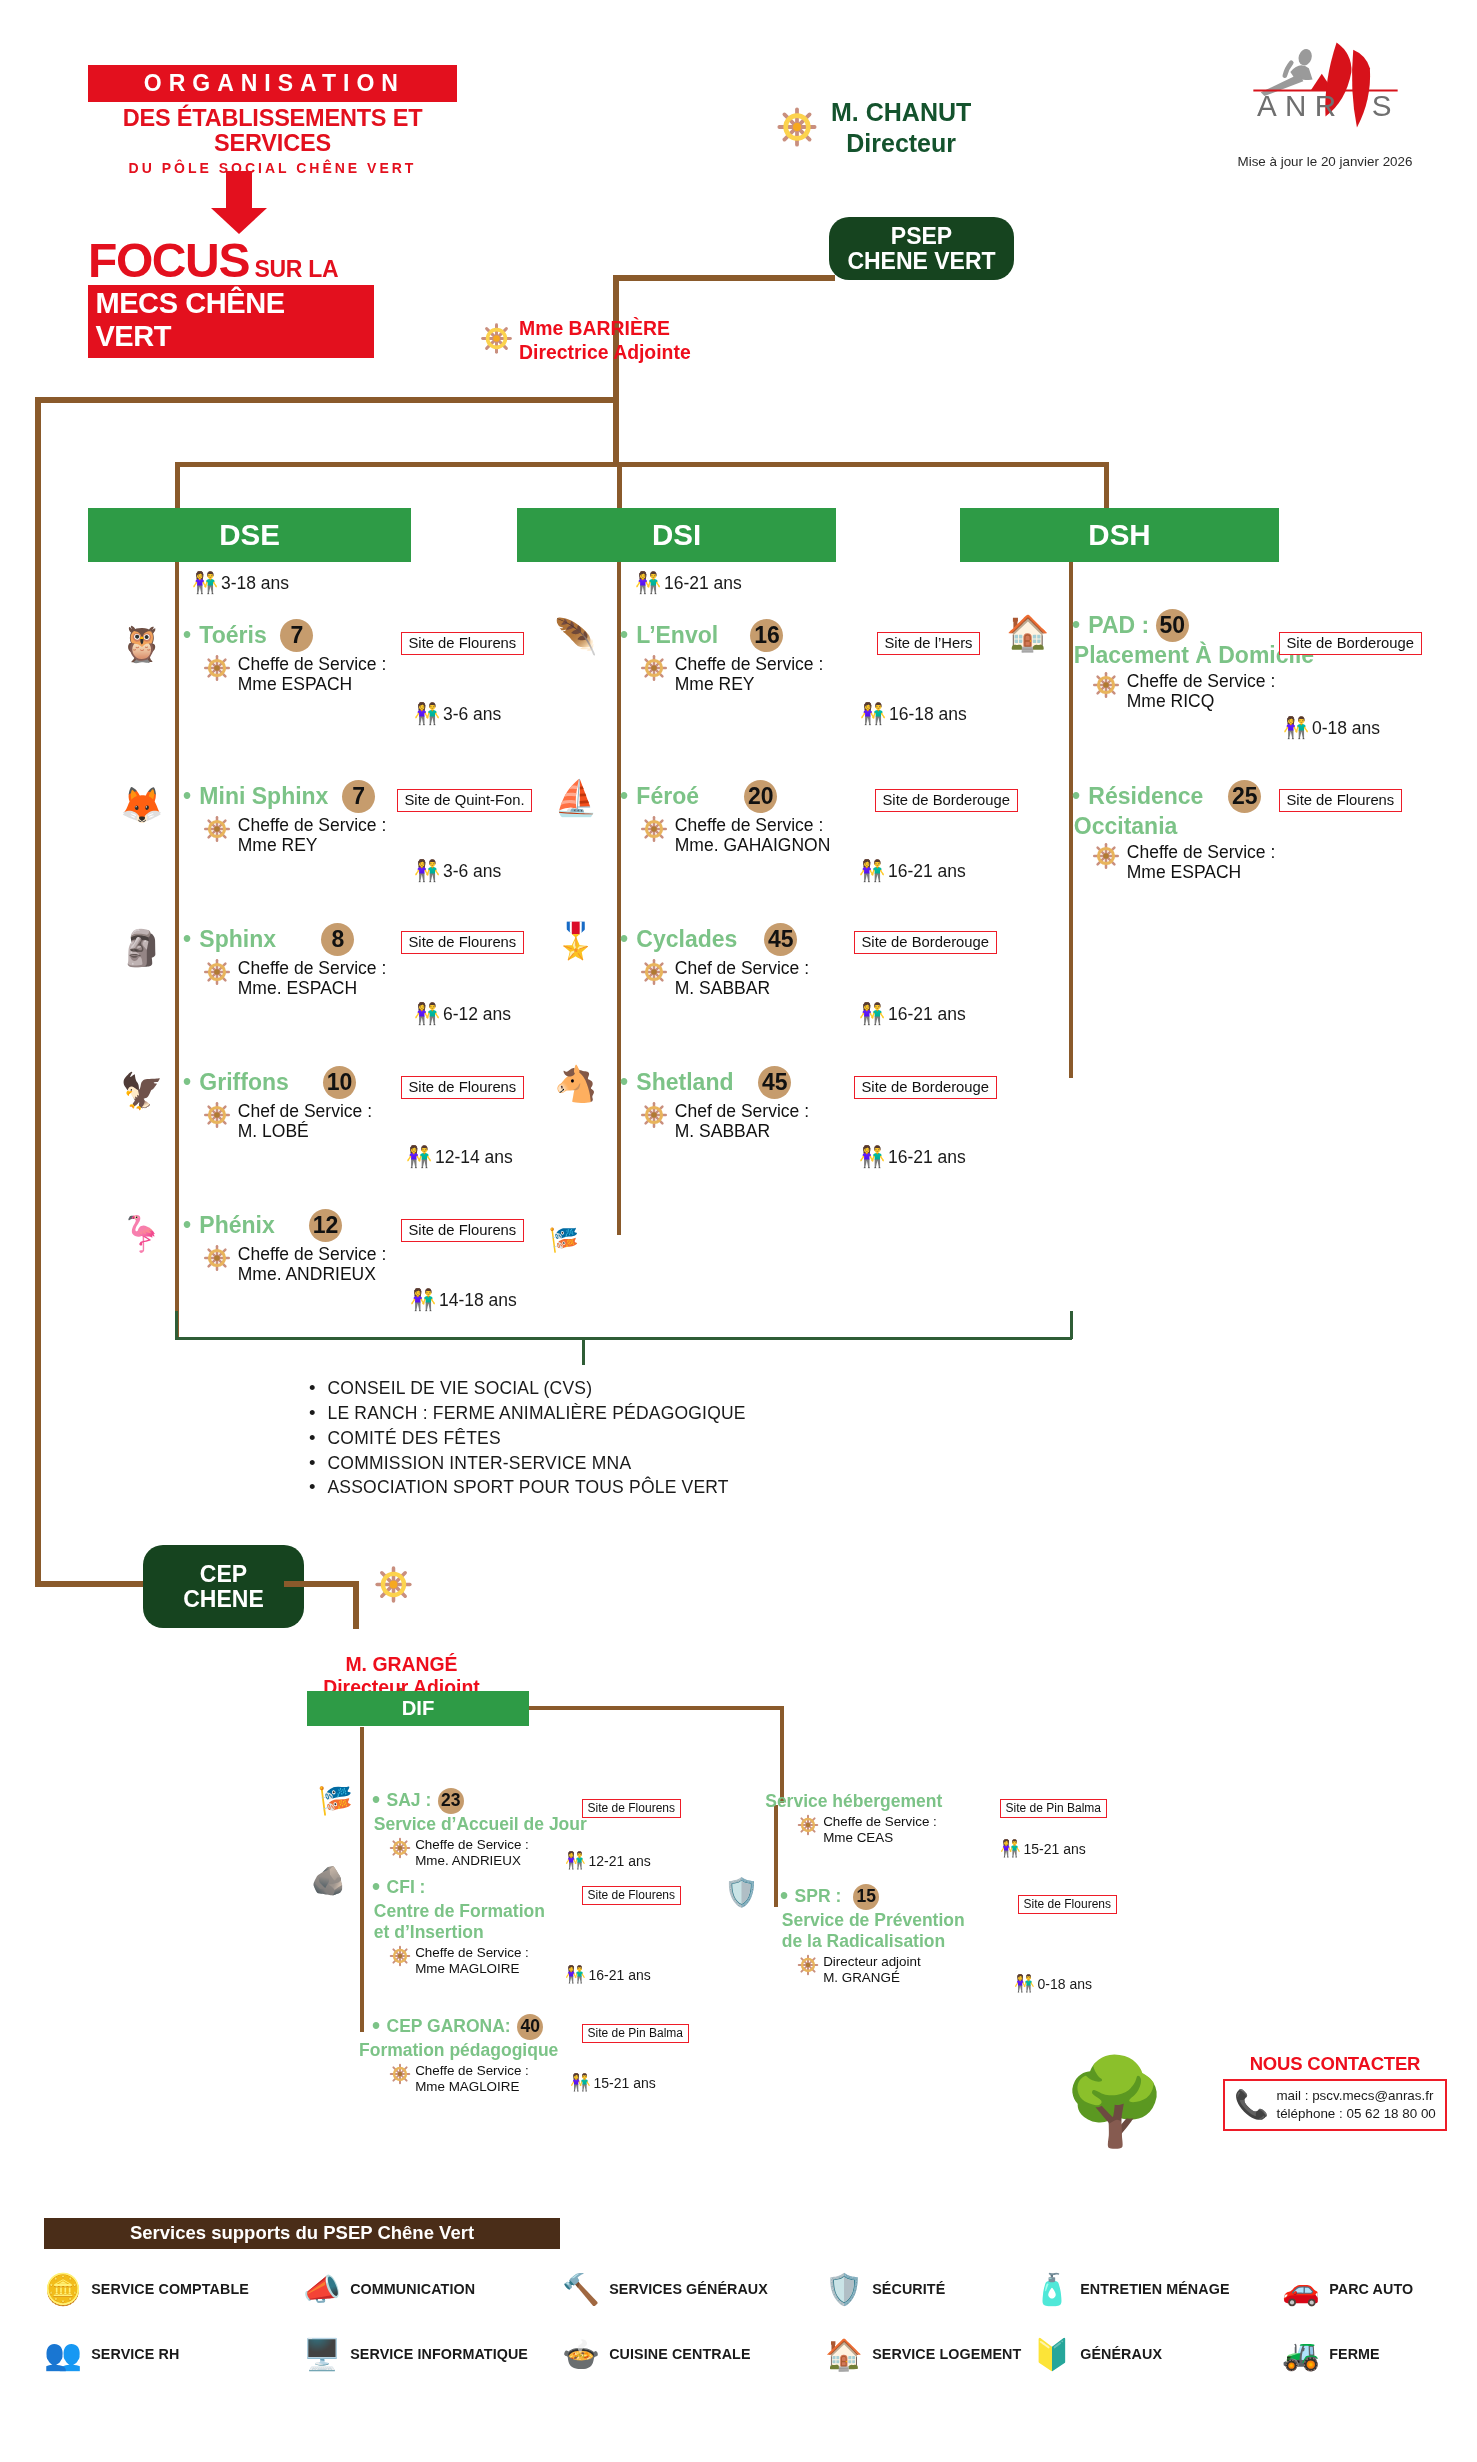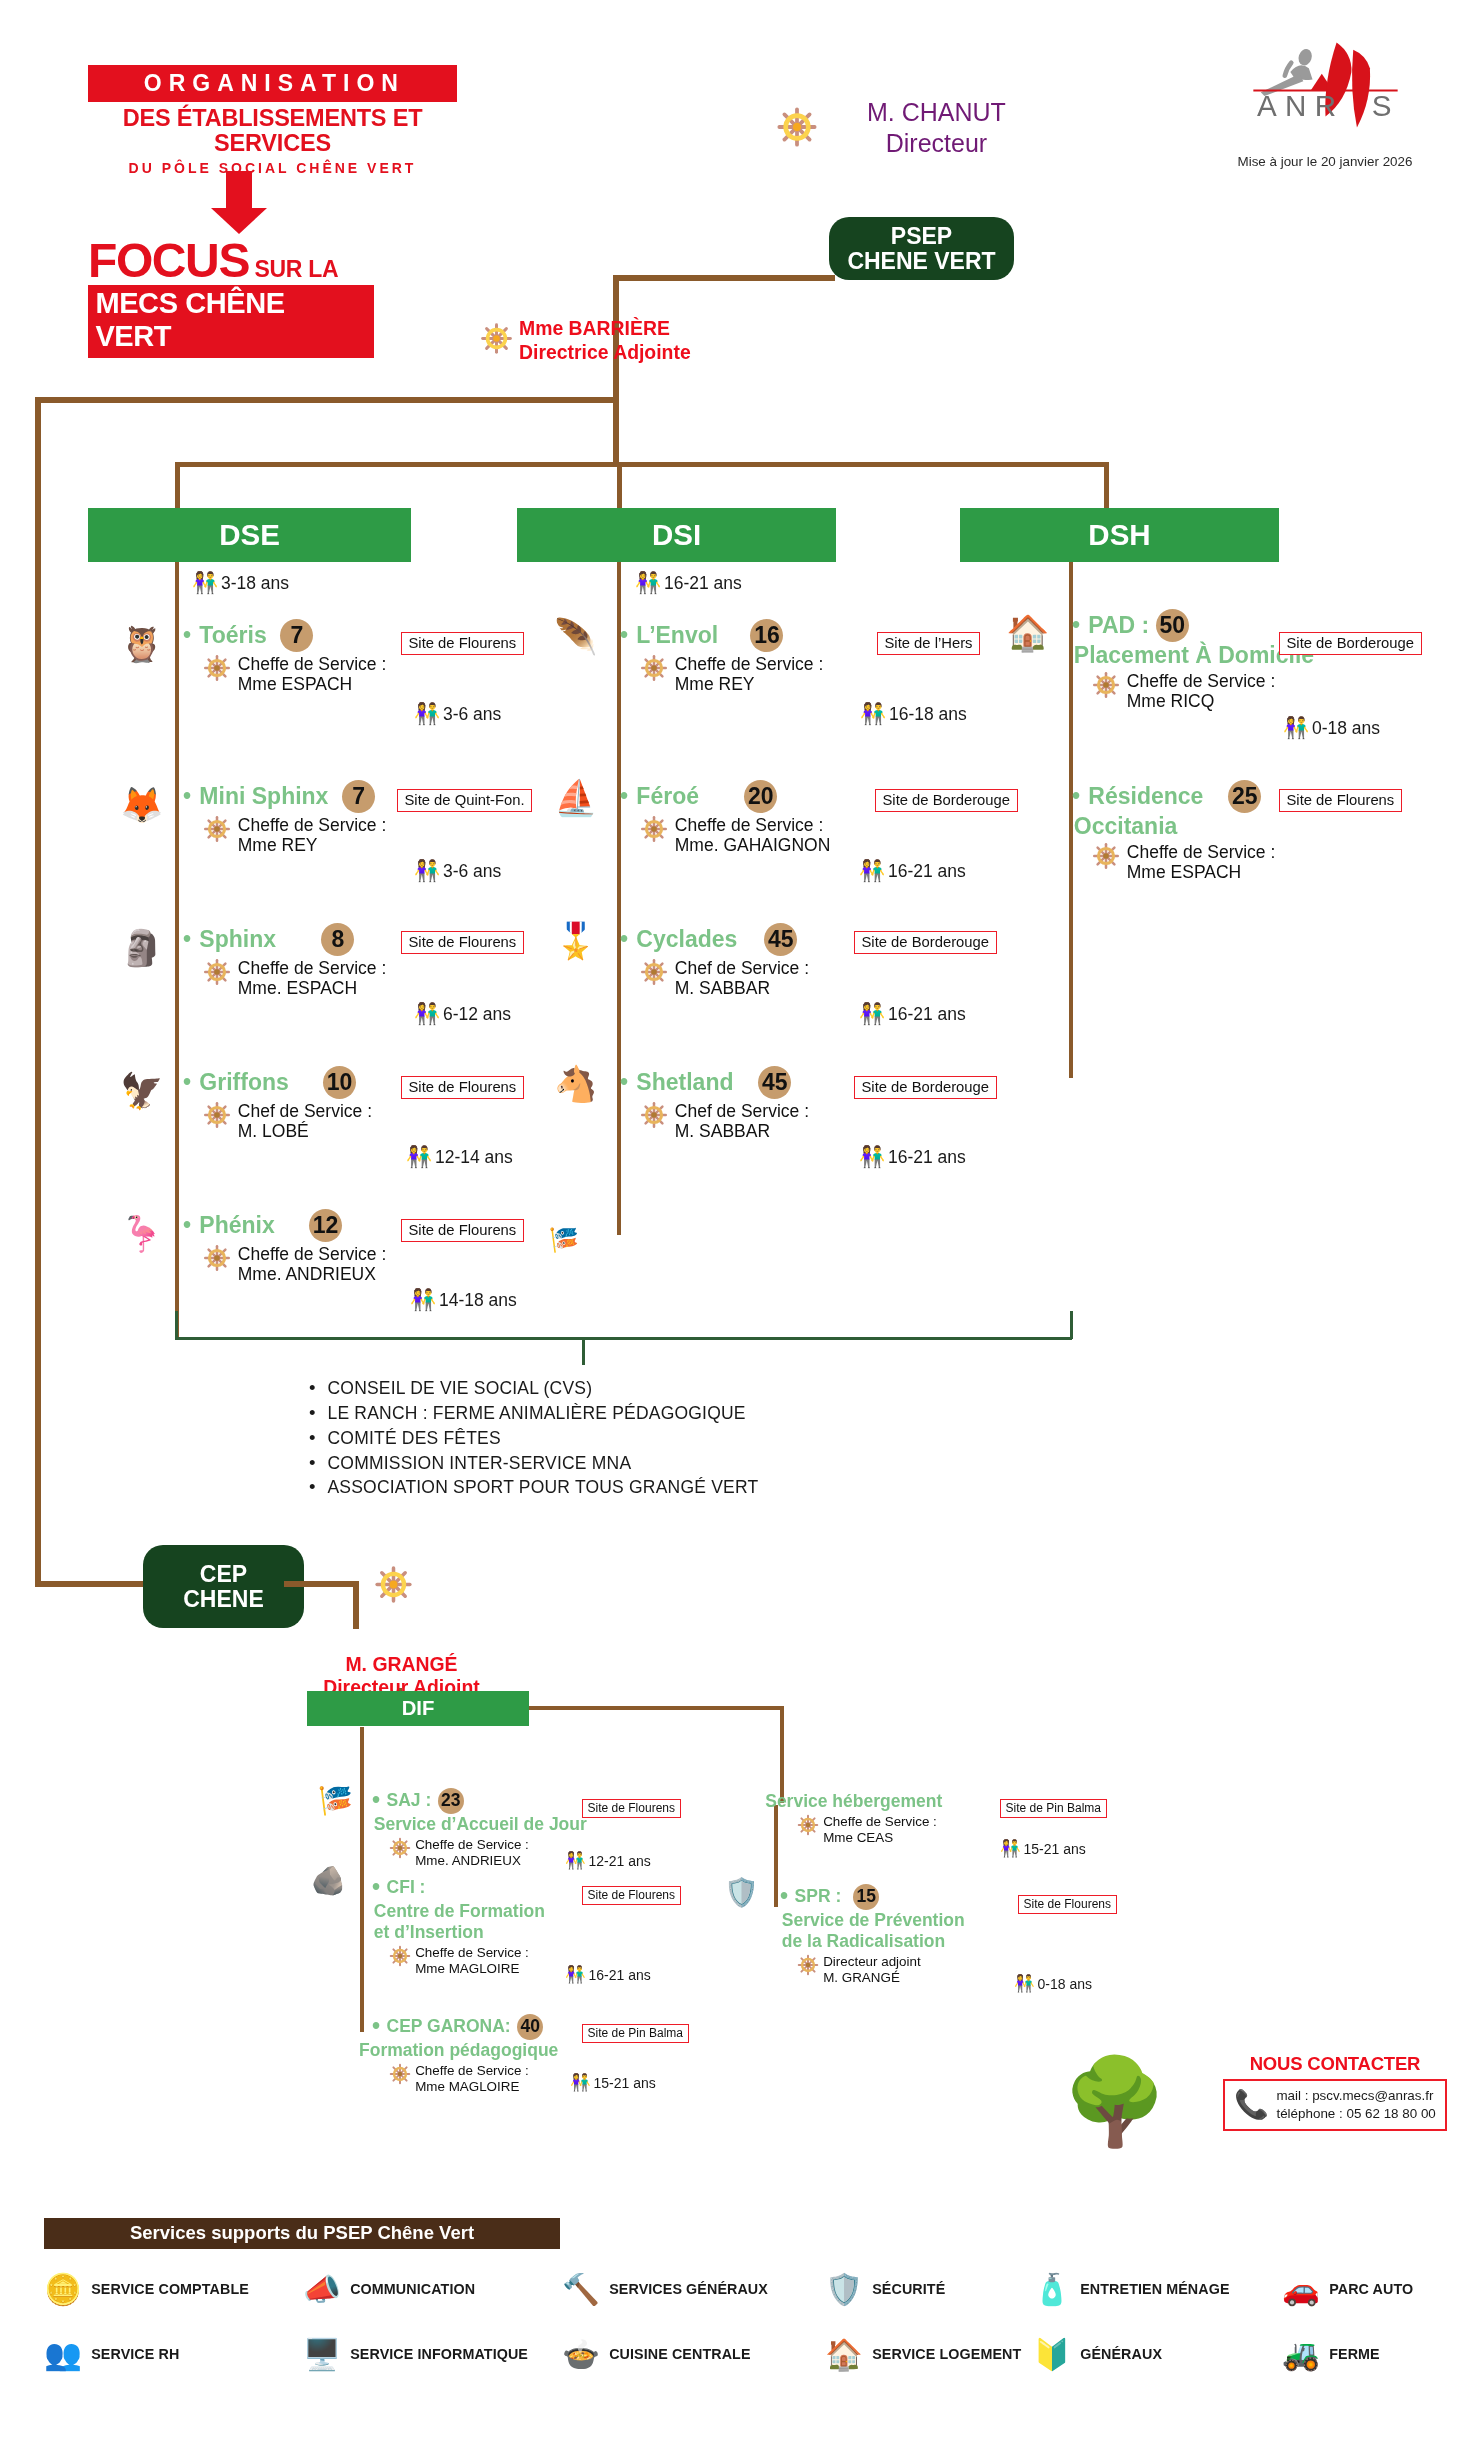--- a/index.html
+++ b/index.html
@@ -40,21 +40,21 @@
   .focus-row { display:flex; align-items: baseline; }
   .focus-big { color:#e3101e; font-weight:800; font-size: 48px; line-height: .95; letter-spacing:-1.4px;}
   .focus-small { color:#e3101e; font-weight:800; font-size: 23px; margin-left: 5.5px; letter-spacing:-0.3px;}
   .mecs-bar {
     background:#e3101e; color:#fff; font-weight:800; font-size: 29px;
     padding: 1.8px 7.4px 4.6px 7.4px; display:inline-block; margin-top: 1.8px; letter-spacing:-0.4px;
   }
 
   
   #director { left: 776px; top: 97px; display:flex; align-items:center; gap: 13px; }
-  #director .txt { color:#701a75; font-weight:400; font-size: 25px; line-height:1.25;margin-left:36px; }
+  #director .txt { color:#14532d; font-weight:700; font-size: 25px; line-height:1.25; }
   #director .sub { text-align:center; }
 
   
   #anras { left: 1219px; top: 35px; width: 212px; text-align:center; }
   #anras .date { font-size: 13.4px; color:#2b2b2b; margin-top: 4.6px; font-family:"Liberation Sans",sans-serif;}
 
   
   .dkbox {
     background:#16441f; color:#fff; font-weight:800; text-align:center;
     line-height: 1.08; display:flex; align-items:center; justify-content:center;border-radius:20px;
@@ -573,21 +573,21 @@
     </div>
   </div>
 </div>
 <div class="site" style="left:1279px; top:789px;">Site de Flourens</div>
 
 <ul class="abs" id="committee">
   <li>CONSEIL DE VIE SOCIAL (CVS)</li>
   <li>LE RANCH : FERME ANIMALIÈRE PÉDAGOGIQUE</li>
   <li>COMITÉ DES FÊTES</li>
   <li>COMMISSION INTER-SERVICE MNA</li>
-  <li>ASSOCIATION SPORT POUR TOUS GRANGÉ VERT</li>
+  <li>ASSOCIATION SPORT POUR TOUS PÔLE VERT</li>
 </ul>
 
 <div class="abs dkbox" id="cep-garona">
   <div><span>CEP</span><br><span>CHENE</span></div>
 </div>
 <div class="ln" style="left:284px; top:1581px; width:74px; height:5.5px;"></div>
 <div class="ln" style="left:353px; top:1581px; width:5.5px; height:48px;"></div>
 
 <div class="abs" style="left:374px; top:1565px;">
   <svg width="39" height="39" viewBox="0 0 100 100">

